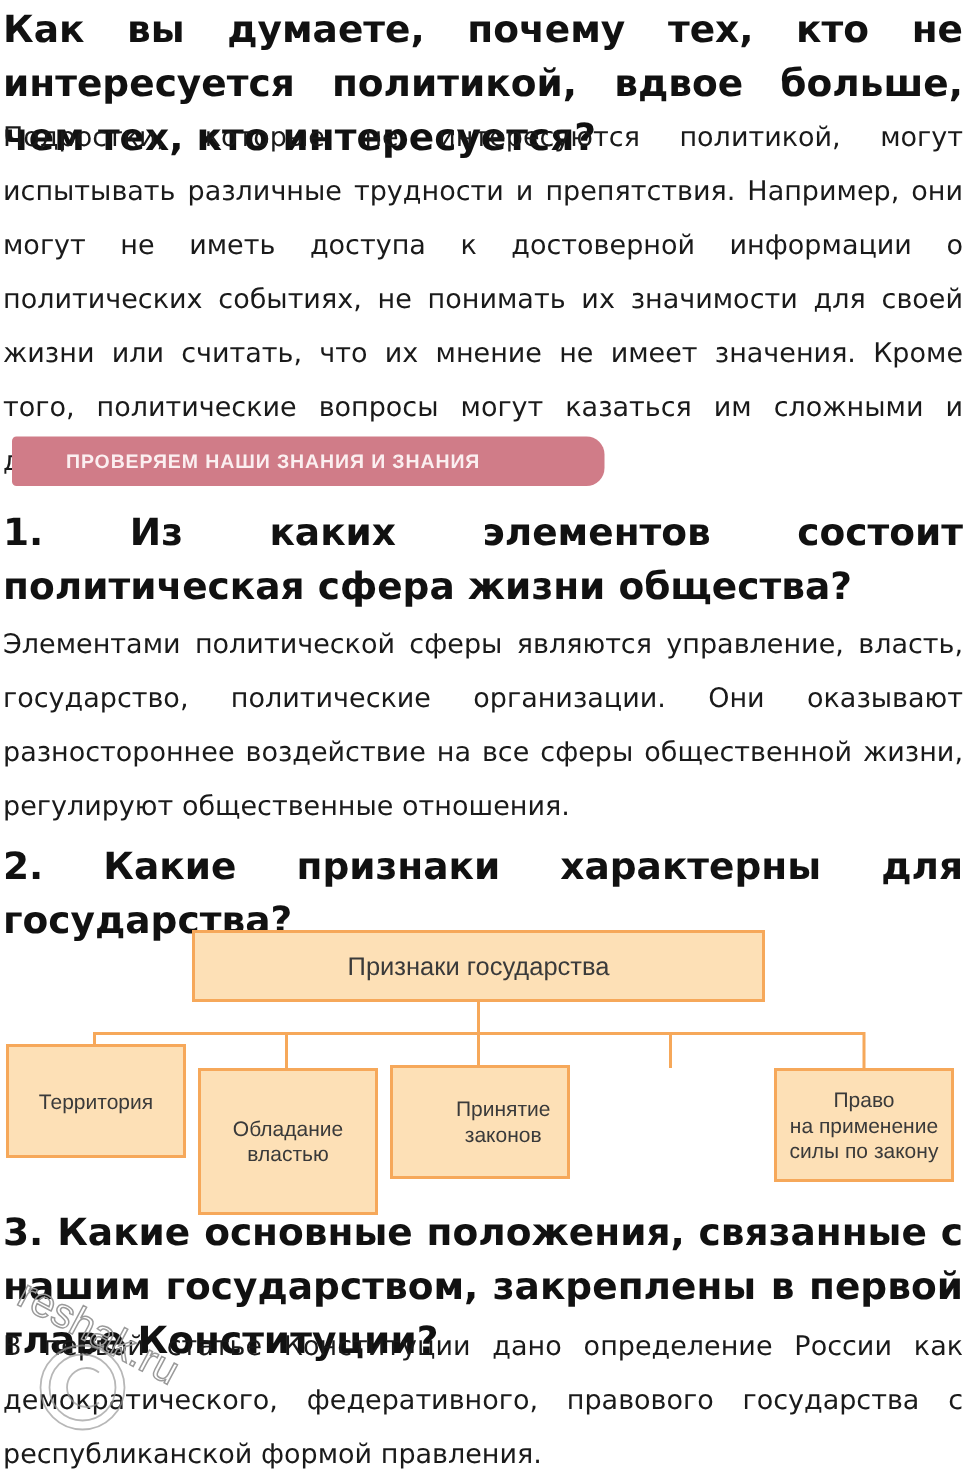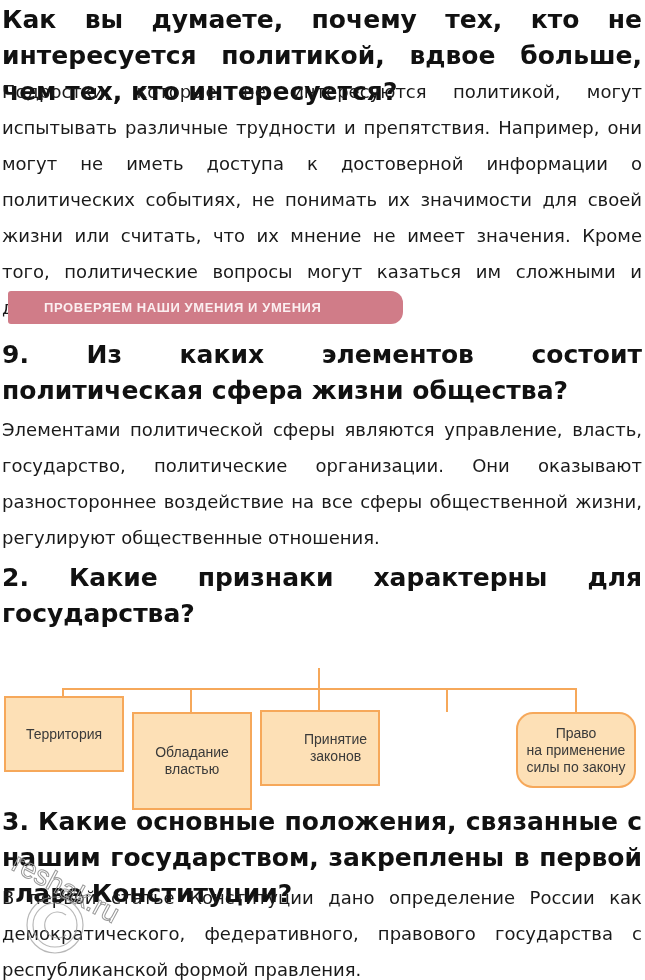--- a/index.html
+++ b/index.html
@@ -42,44 +42,45 @@
   </style>
 </head>
 <body>
 
 <div class="page">
 
   <div class="q" style="top:2px;">Как вы думаете, почему тех, кто не интересуется политикой, вдвое больше, чем тех, кто интересуется?</div>
   <div class="p" style="top:74px;">Подростки, которые не интересуются политикой, могут испытывать различные трудности и препятствия. Например, они могут не иметь доступа к достоверной информации о политических событиях, не понимать их значимости для своей жизни или считать, что их мнение не имеет значения. Кроме того, политические вопросы могут казаться им сложными и далекими от их повседневной жизни.</div>
 
   <div class="banner">
-    <span>ПРОВЕРЯЕМ НАШИ УМЕНИЯ И УМЕНИЯ</span>
+    <span>ПРОВЕРЯЕМ НАШИ ЗНАНИЯ И ЗНАНИЯ</span>
   </div>
 
-  <div class="q" style="top:337px;">9. Из каких элементов состоит политическая сфера жизни общества?</div>
+  <div class="q" style="top:337px;">1. Из каких элементов состоит политическая сфера жизни общества?</div>
   <div class="p" style="top:412px;">Элементами политической сферы являются управление, власть, государство, политические организации. Они оказывают разностороннее воздействие на все сферы общественной жизни, регулируют общественные отношения.</div>
 
   <div class="q" style="top:560px;">2. Какие признаки характерны для государства?</div>
 
   <div class="diagram">
+    <div class="box top">Признаки государства</div>
 
     <div class="line" style="left:318px; top:58px; width:2px; height:22px;"></div>
     <div class="line" style="left:62px; top:78px; width:514px; height:2px;"></div>
     <div class="line" style="left:62px; top:78px; width:2px; height:24px;"></div>
     <div class="line" style="left:190px; top:78px; width:2px; height:24px;"></div>
     <div class="line" style="left:318px; top:78px; width:2px; height:24px;"></div>
     <div class="line" style="left:446px; top:78px; width:2px; height:24px;"></div>
     <div class="line" style="left:575px; top:78px; width:2px; height:24px;"></div>
 
     <div class="box" style="left:4px; top:86px; width:120px; height:76px;">Территория</div>
     <div class="box" style="left:132px; top:102px; width:120px; height:98px;">Обладание
 властью</div>
     <div class="box" style="left:260px; top:100px; width:120px; height:76px;padding-left:31px;">Принятие
 законов</div>
-    <div class="box" style="left:516px; top:102px; width:120px; height:76px;border-radius:17px;">Право
+    <div class="box" style="left:516px; top:102px; width:120px; height:76px;">Право
 на применение
 силы по закону</div>
   </div>
 
   <div class="q" style="top:804px;">3. Какие основные положения, связанные с нашим государством, закреплены в первой главе Конституции?</div>
   <div class="p" style="top:880px;">В первой статье Конституции дано определение России как демократического, федеративного, правового государства с республиканской формой правления.</div>
 
   <svg class="watermark" viewBox="0 0 140 125">
     <g fill="none" stroke="#9a9a9a" stroke-width="1.2" opacity="0.7">
       <circle cx="55" cy="70" r="28"></circle>

